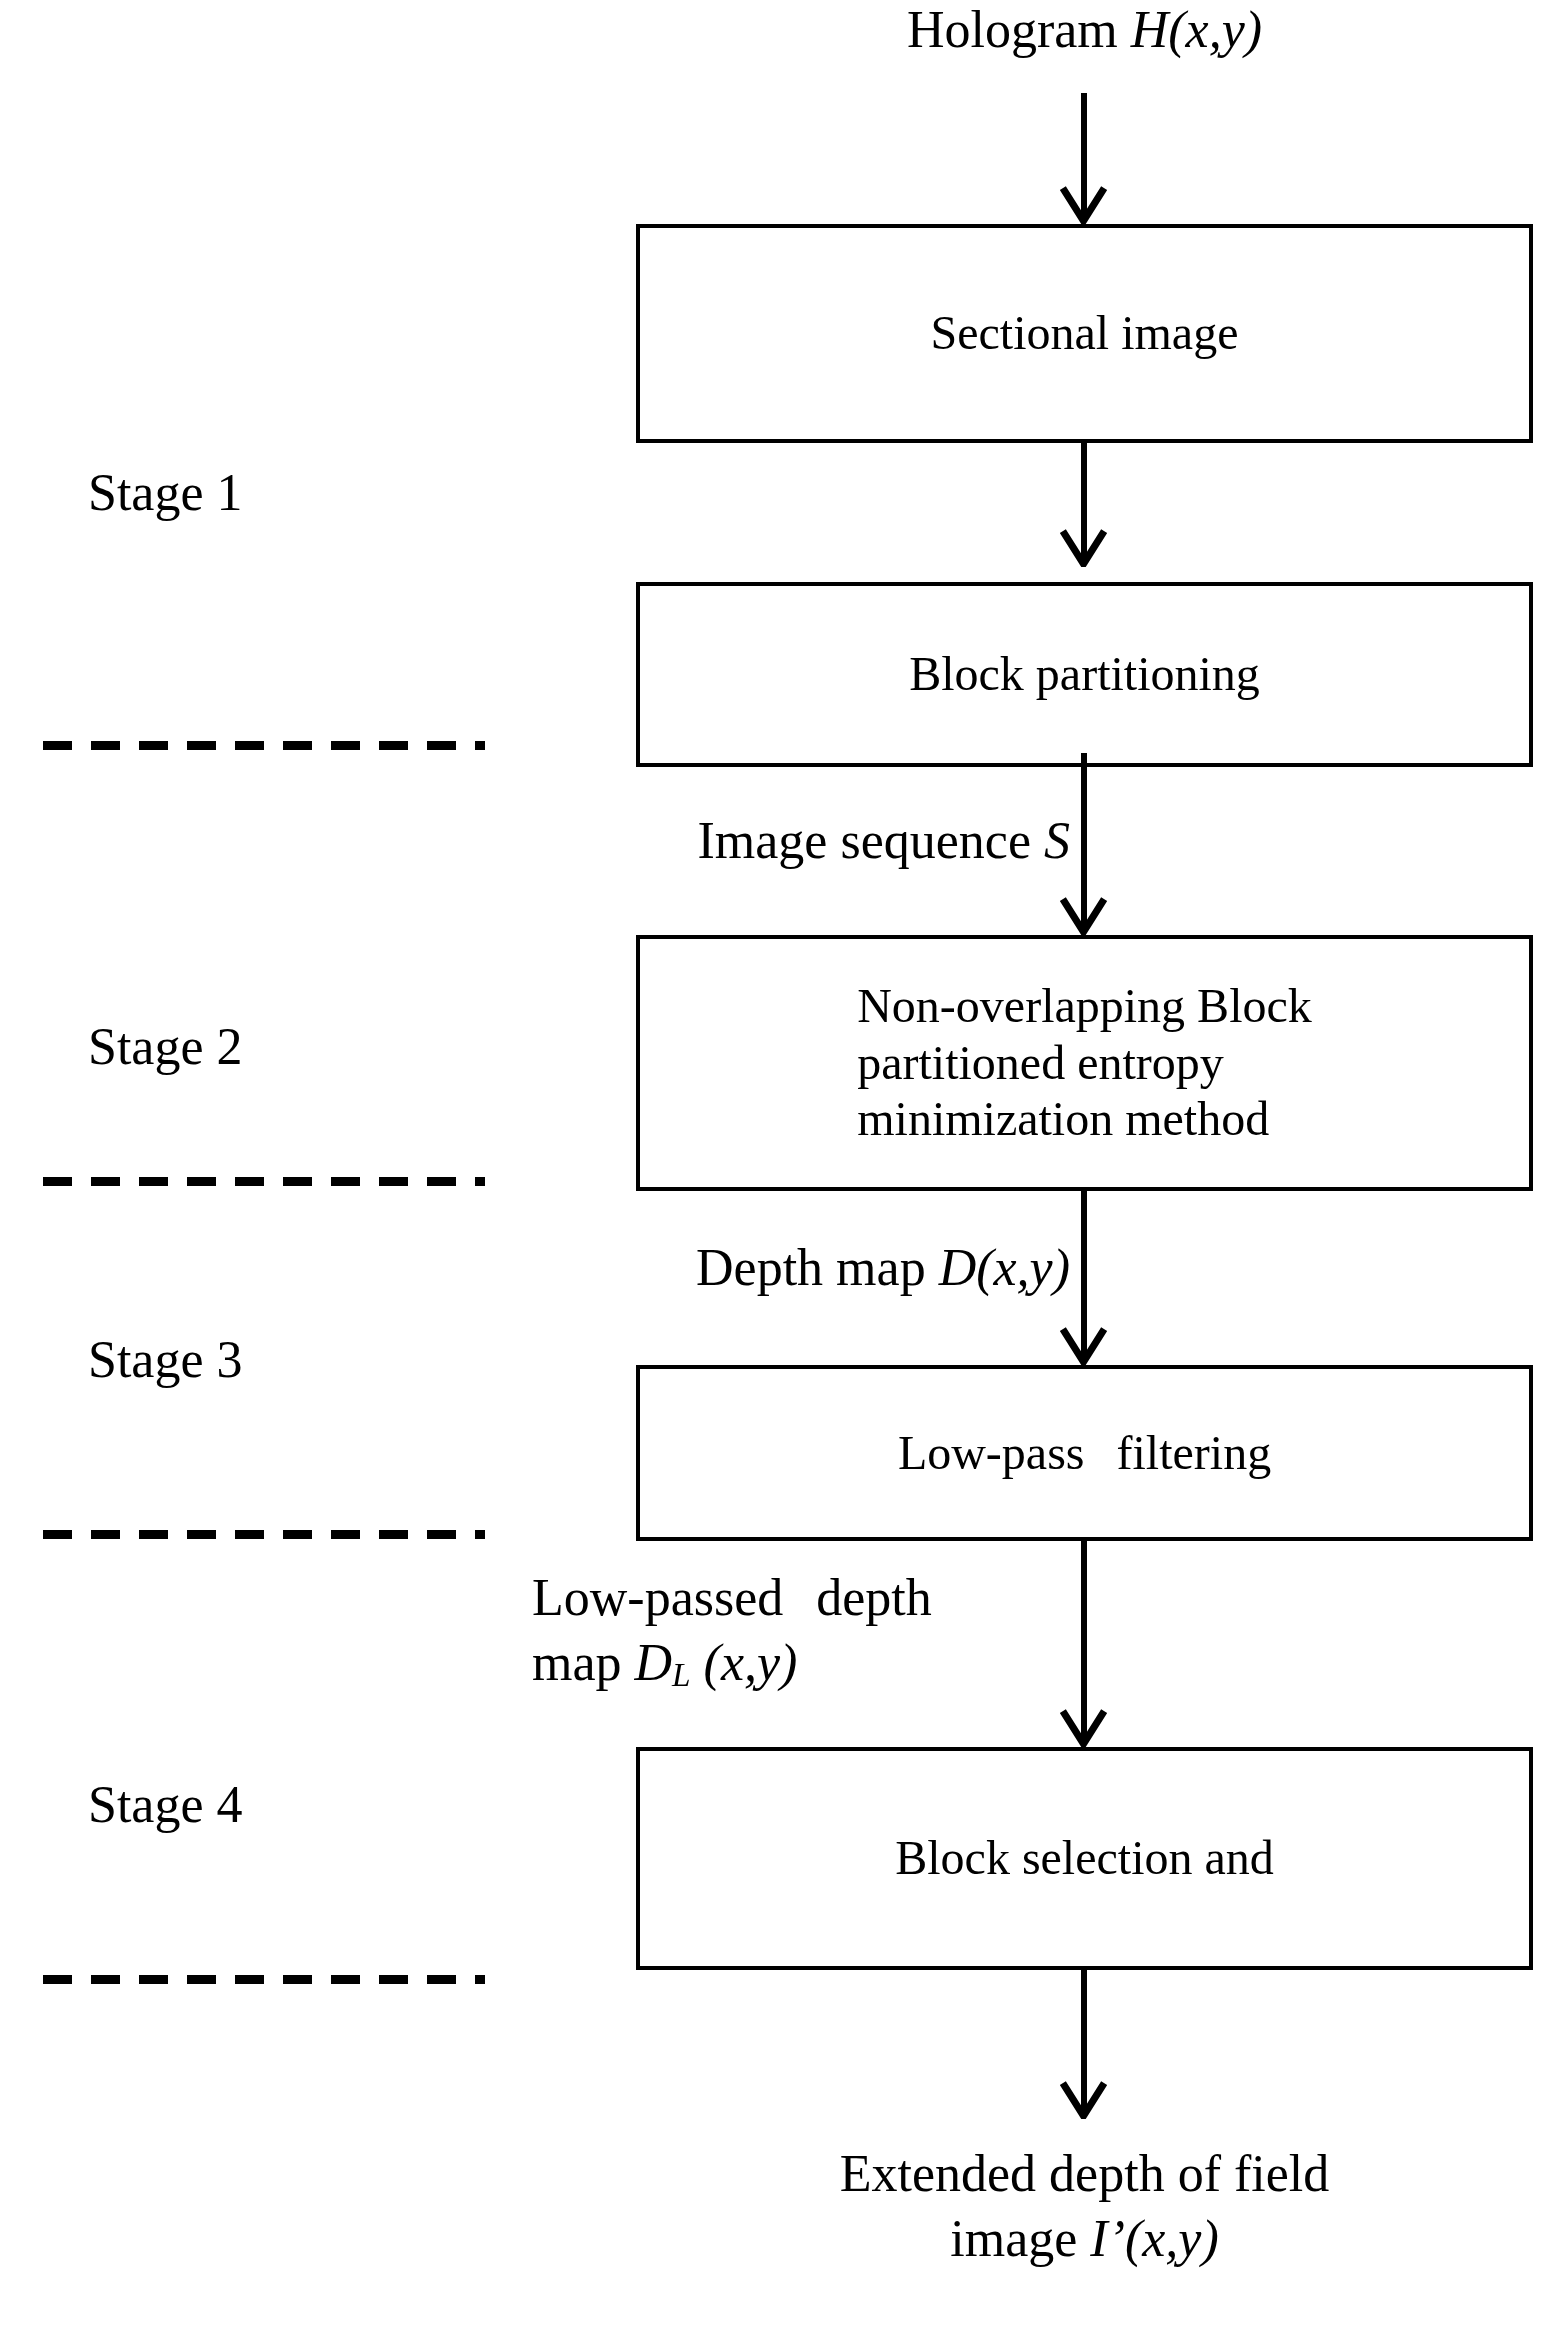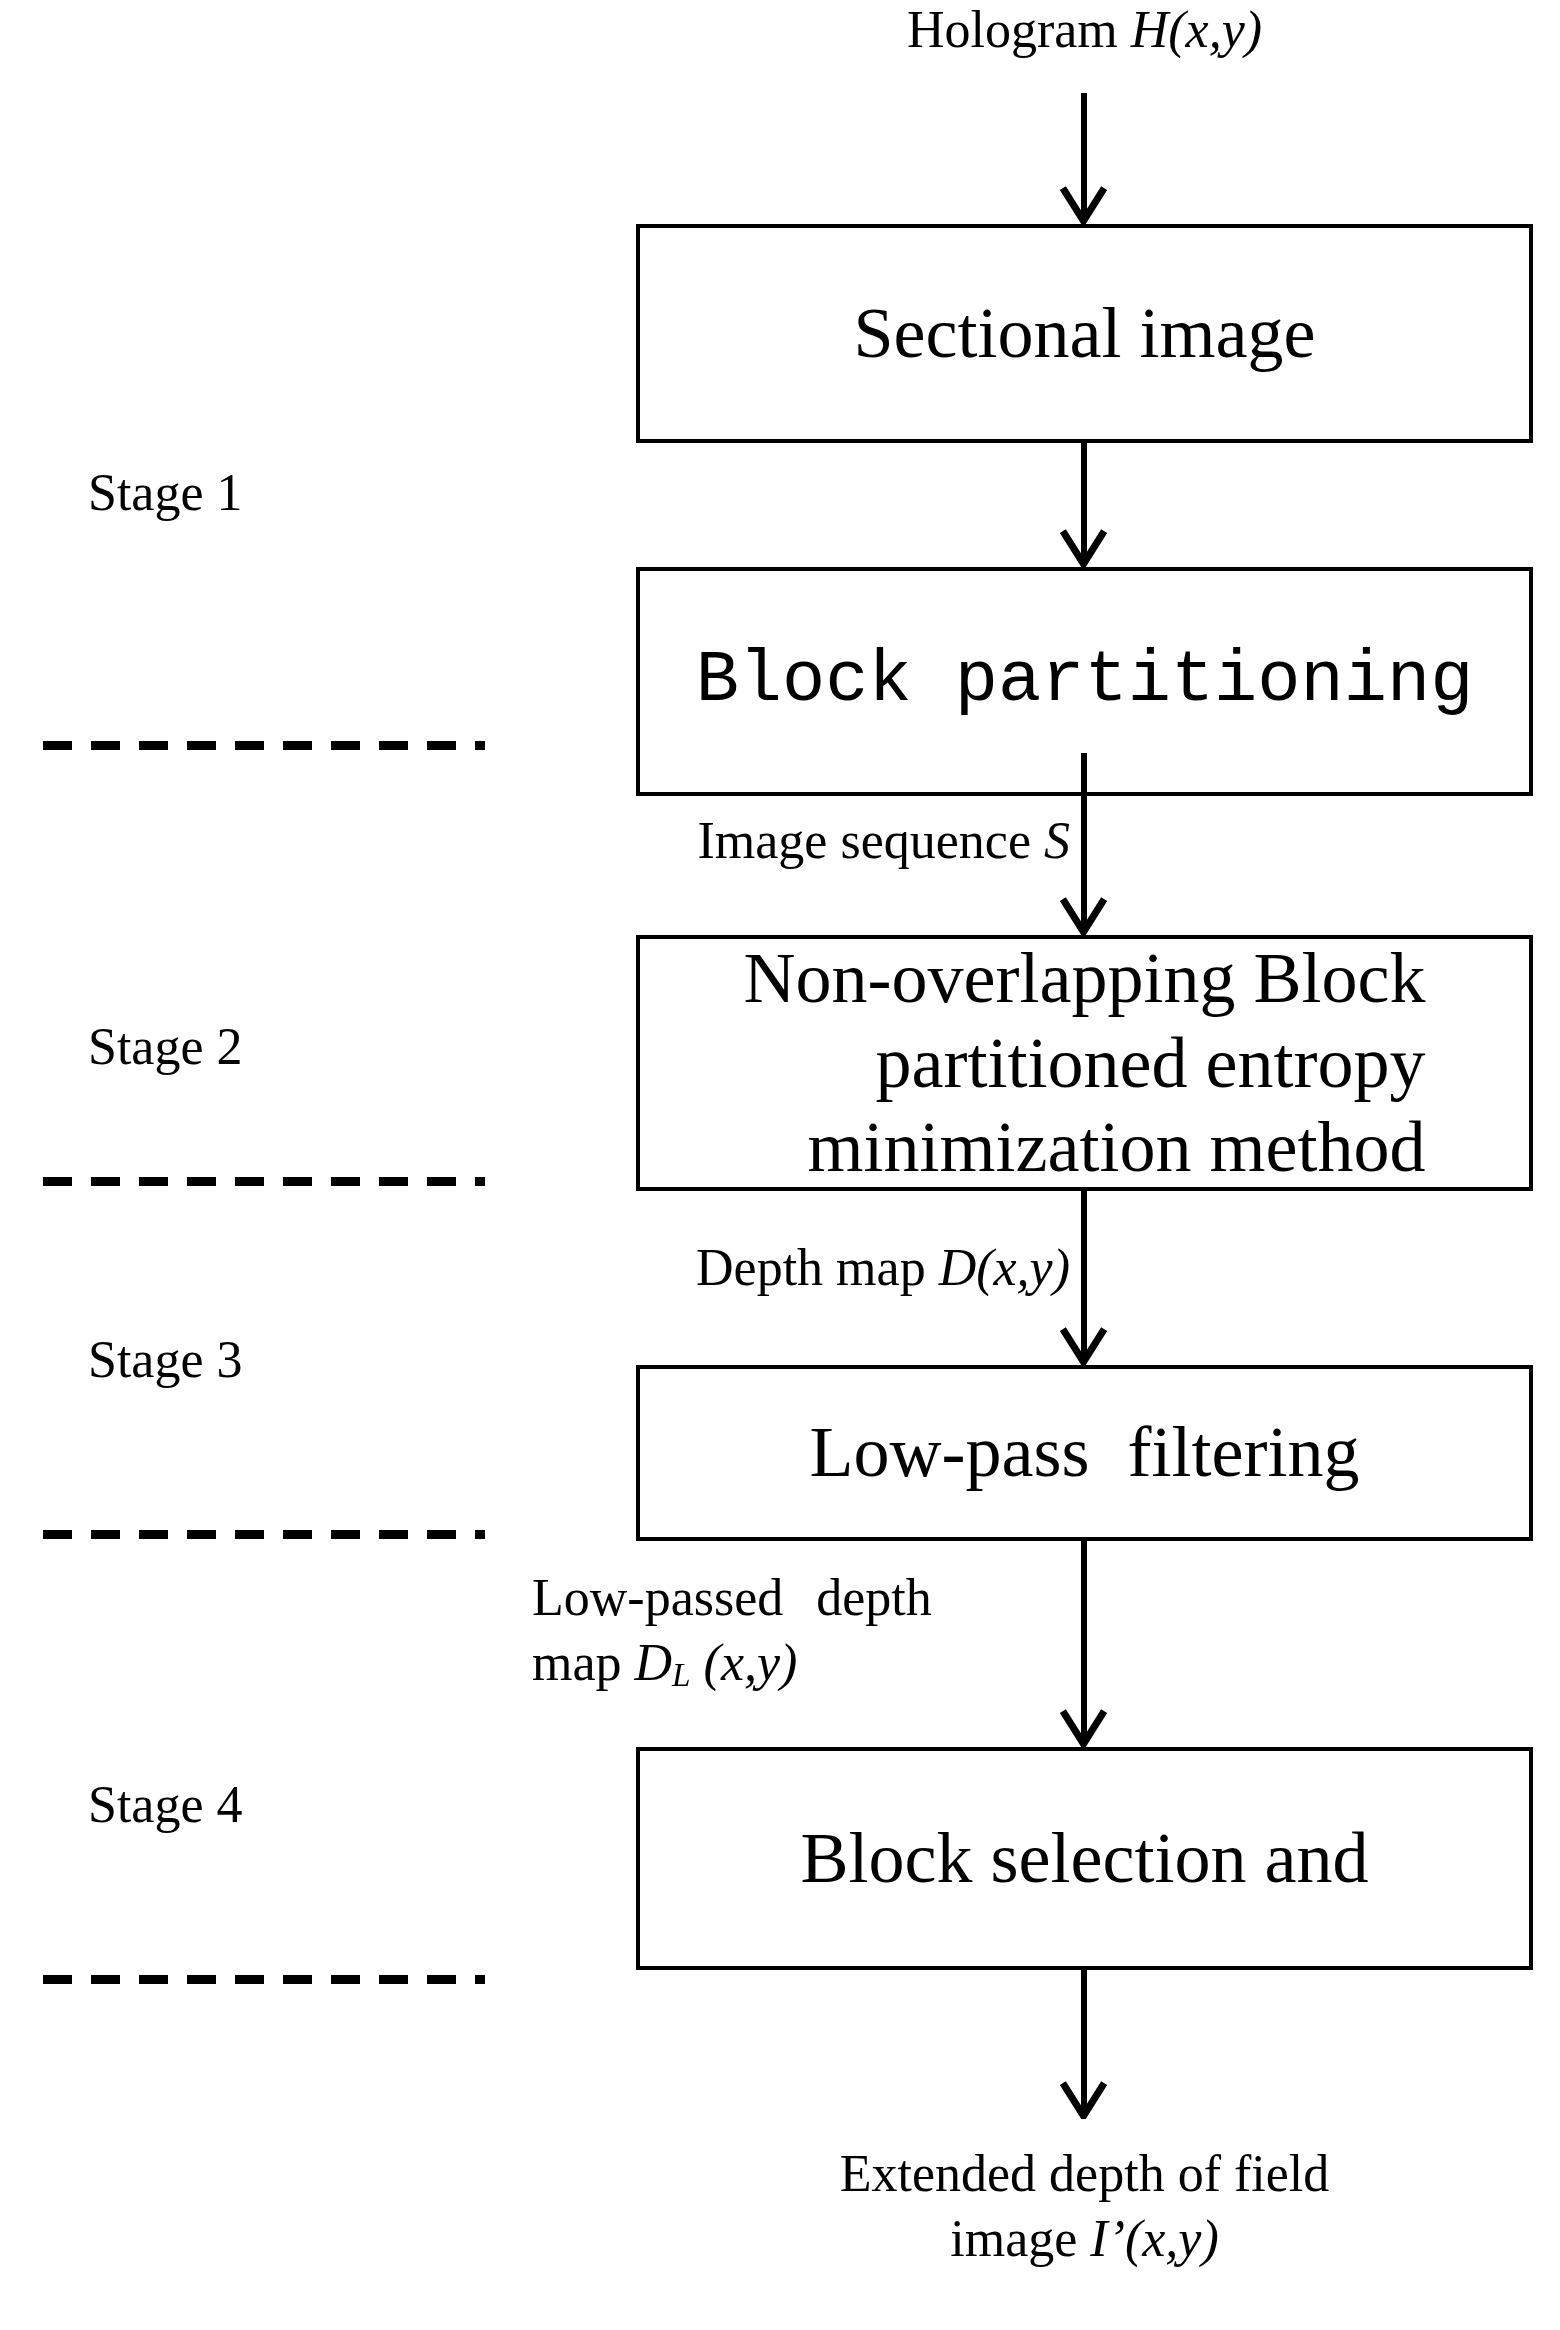--- a/index.html
+++ b/index.html
@@ -17,23 +17,23 @@
   .run-i{font-style:italic;}
   .run-is{font-style:italic;font-size:64%;vertical-align:-0.18em;}
 
   
   .box{
     position:absolute;left:636px;width:897px;
     border:4.3px solid #000;background:#fff;
     display:flex;align-items:center;justify-content:center;
     box-sizing:border-box;text-align:center;
   }
-  .box .txt-in{font-size:72px;line-height:1.3;text-align:right;}
+  .box .txt-in{font-size:48px;line-height:1.3;text-align:left;}
   .box1{top:224px;height:219px;}
-  .box2{top:567px;height:229px;font-family:Liberation Mono, monospace;}
+  .box2{top:582px;height:185px;}
   .box3{top:935px;height:256px;}
   .box3 .txt-in{line-height:1.18;}
   .box4{top:1365px;height:176px;}
   .box4 .txt-in{word-spacing:20px;}
   .box5{top:1747px;height:223px;}
 
   
   .arrow{position:absolute;left:1055px;width:57px;}
   .arrow .shaft{position:absolute;left:26px;top:0;bottom:2.9px;width:5.7px;background:#000;}
   .arrow .head{position:absolute;left:0;bottom:0;width:57px;height:39px;}

